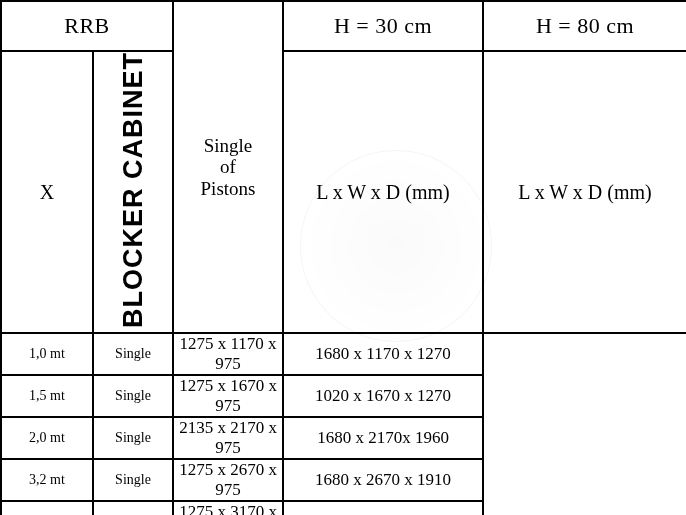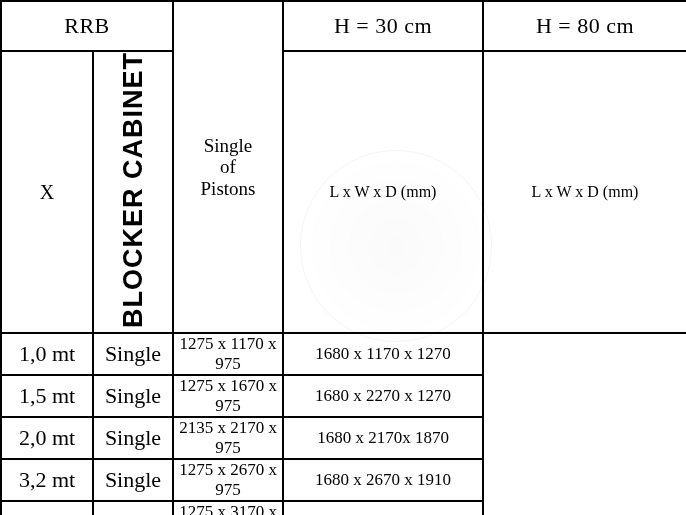--- a/index.html
+++ b/index.html
@@ -45,29 +45,29 @@
     font-size: 22px;
     font-weight: bold;
     letter-spacing: 0.5px;
   }
   .hdr-pistons {
     font-size: 19px;
     font-weight: bold;
     line-height: 1.12;
   }
   .hdr-sub {
-    font-size: 16px;
+    font-size: 20px;
     font-weight: bold;
   }
   .hdr-x {
     font-size: 20px;
     font-weight: bold;
   }
   td.data {
-    font-size: 22px;
+    font-size: 14px;
     height: 32px;
   }
   td.data.dim {
     font-size: 17px;
   }
   .cab-cell {
     position: relative;
     padding: 0;
   }
   .cab-vertical {
@@ -132,27 +132,27 @@
       <tr>
         <td class="data">1,0 mt</td>
         <td class="data">Single</td>
         <td class="data dim">1275 x 1170 x 975</td>
         <td class="data dim">1680 x 1170 x 1270</td>
       </tr>
       <tr>
         <td class="data">1,5 mt</td>
         <td class="data">Single</td>
         <td class="data dim">1275 x 1670 x 975</td>
-        <td class="data dim">1680 x 2270 x 1270</td>
+        <td class="data dim">1020 x 1670 x 1270</td>
       </tr>
       <tr>
         <td class="data">2,0 mt</td>
         <td class="data">Single</td>
         <td class="data dim">2135 x 2170 x 975</td>
-        <td class="data dim">1680 x 2170x 1870</td>
+        <td class="data dim">1680 x 2170x 1960</td>
       </tr>
       <tr>
         <td class="data">3,2 mt</td>
         <td class="data">Single</td>
         <td class="data dim">1275 x 2670 x 975</td>
         <td class="data dim">1680 x 2670 x 1910</td>
       </tr>
       <tr>
         <td class="data">3,0 mt</td>
         <td class="data">Single</td>

